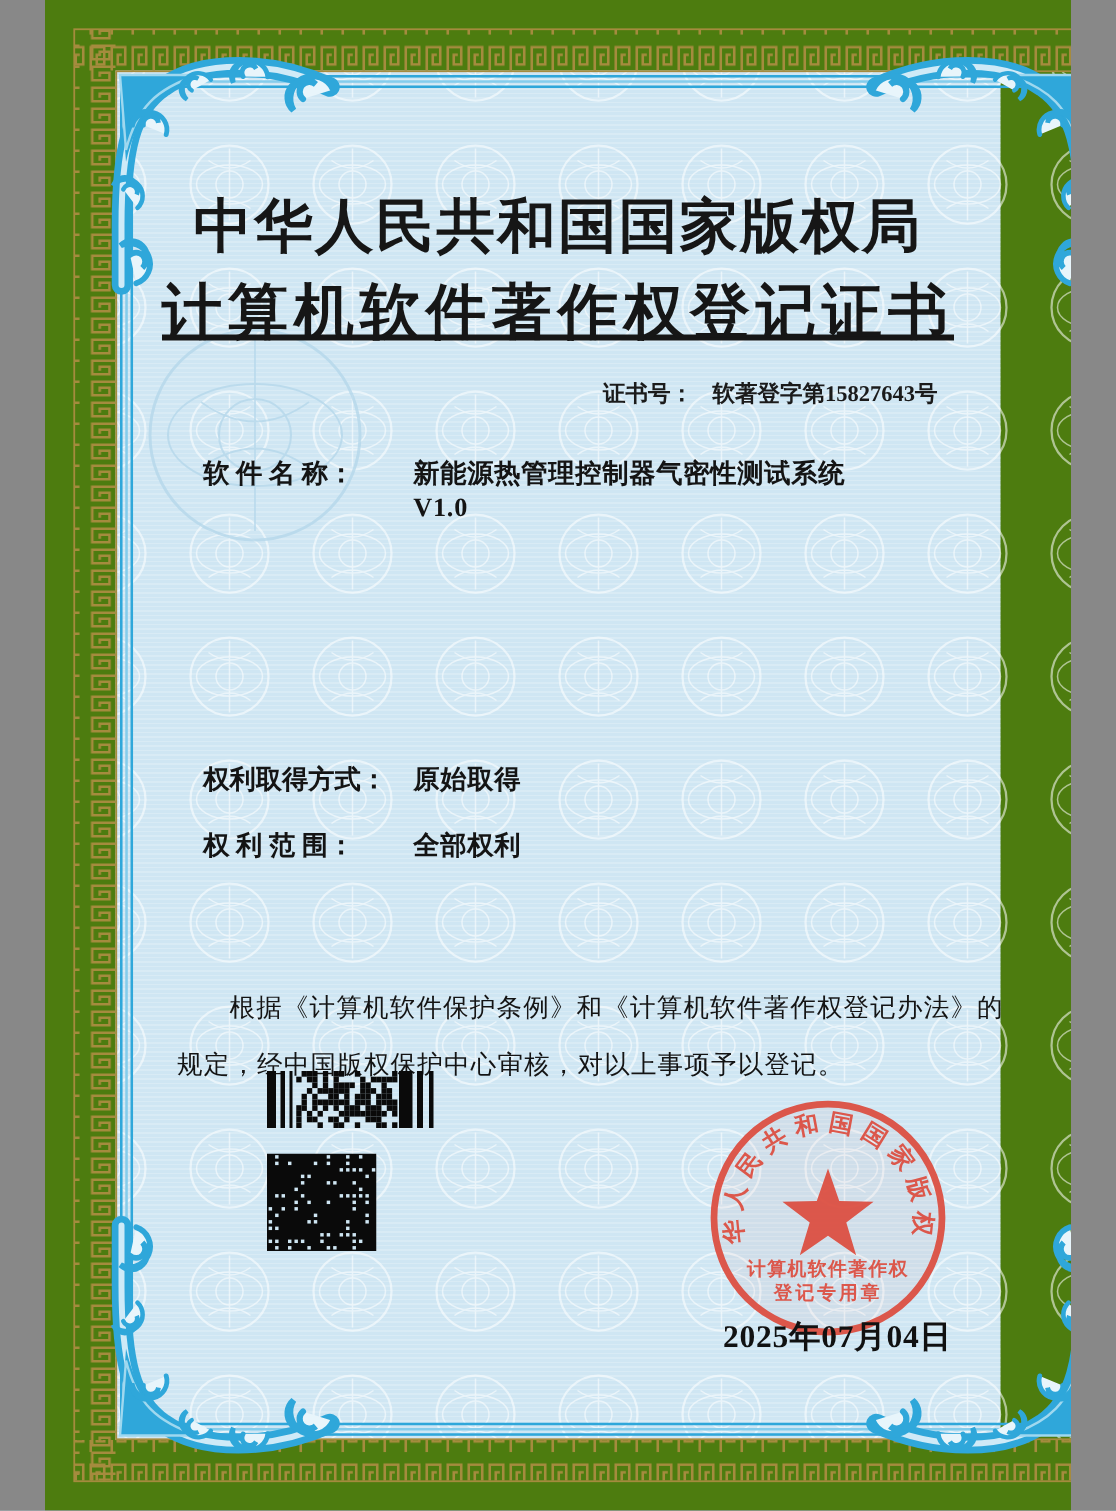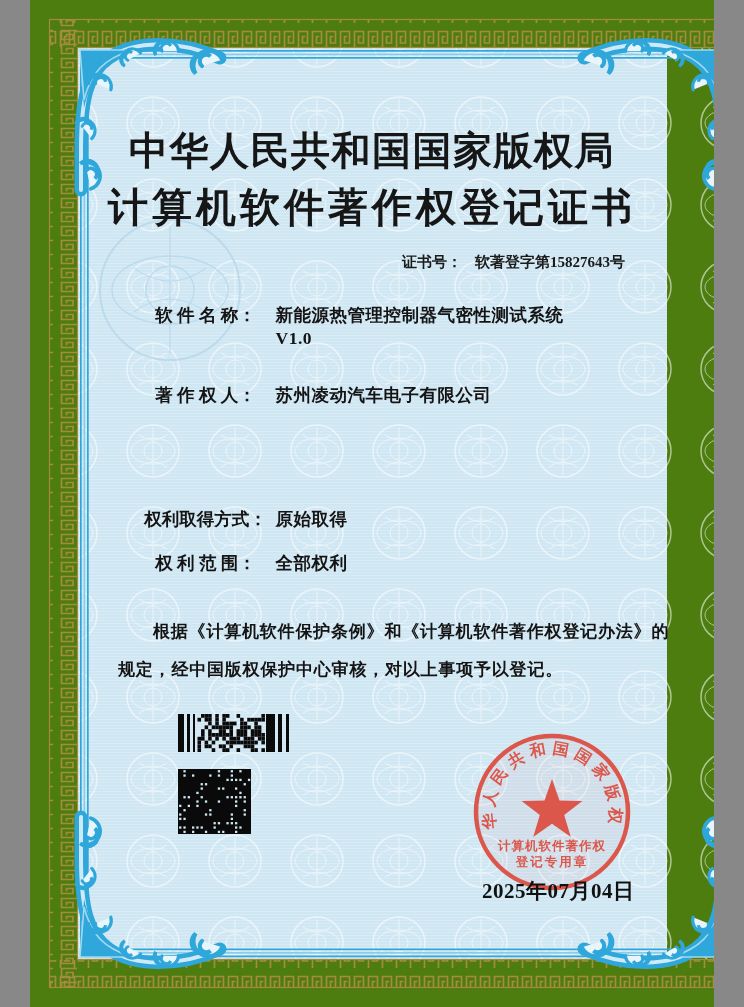--- a/index.html
+++ b/index.html
@@ -14,32 +14,32 @@
     background-image:repeating-linear-gradient(180deg,
       rgba(255,255,255,.20) 0px, rgba(255,255,255,.20) 1px,
       rgba(207,230,243,0) 1px, rgba(207,230,243,0) 3px);
   }
   svg.layer{position:absolute;left:0;top:0;pointer-events:none;}
   .title{
     position:absolute;left:0;right:0;text-align:center;color:#161616;
     font-weight:bold;white-space:pre;
   }
   #title1{top:124px;font-size:39px;letter-spacing:1.5px;}
-  #title2{top:180px;font-size:40px;letter-spacing:4px;}
+  #title2{top:180px;font-size:40px;letter-spacing:4px;text-decoration:underline;}
   #certno{
     position:absolute;top:236px;right:89px;color:#1b1b1b;font-weight:bold;
     font-size:15px;white-space:pre;text-align:center;
   }
   #certno .val{margin-left:13px;}
   .row{position:absolute;left:88px;color:#141414;font-weight:bold;
-    font-size:17.5px;white-space:pre;text-align:center;}
+    font-size:17.5px;white-space:pre;}
   .flabel{display:inline-block;width:140px;}
   .fvalue{letter-spacing:0.5px;}
   .para{position:absolute;left:88px;width:578px;color:#141414;
-    font-weight:700;font-size:17px;letter-spacing:0.8px;white-space:pre;}
+    font-weight:400;font-size:17px;letter-spacing:0.8px;white-space:pre;margin-top:40px;}
   #date{
     position:absolute;left:452px;top:877px;color:#111;
     font-weight:bold;font-size:21px;letter-spacing:0.5px;white-space:pre;
   }
   #seal{position:absolute;left:437px;top:727px;opacity:.92;}
   #barcode{position:absolute;left:148px;top:714px;}
   #qrcode{position:absolute;left:148px;top:769px;}
 </style>
 </head>
 <body>
@@ -127,23 +127,20 @@
     <span>证书号：</span><span class="val">软著登字第15827643号</span>
   </div>
 
   <div class="row" style="top:282px">
     <span class="flabel">软 件 名 称：</span><span class="fvalue">新能源热管理控制器气密性测试系统</span>
   </div>
   <div class="row" style="top:307px;left:228px">
     <span class="fvalue">V1.0</span>
   </div>
 
-  <div class="row" style="top:362px">
-    <span class="flabel">著 作 权 人：</span><span class="fvalue">苏州凌动汽车电子有限公司</span>
-  </div>
 
   <div class="row" style="top:530px">
     <span class="flabel">权 利 范 围：</span><span class="fvalue">全部权利</span>
   </div>
 
   <div class="row" style="top:486px">
     <span class="flabel">权利取得方式：</span><span class="fvalue">原始取得</span>
   </div>
 
 

